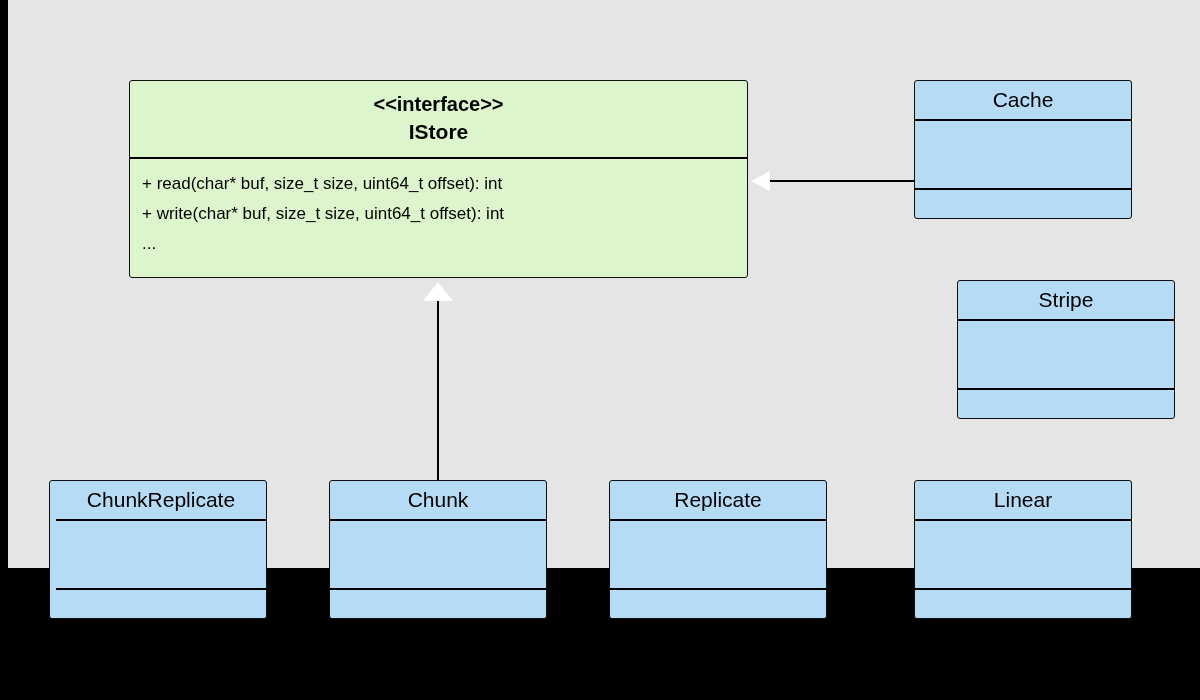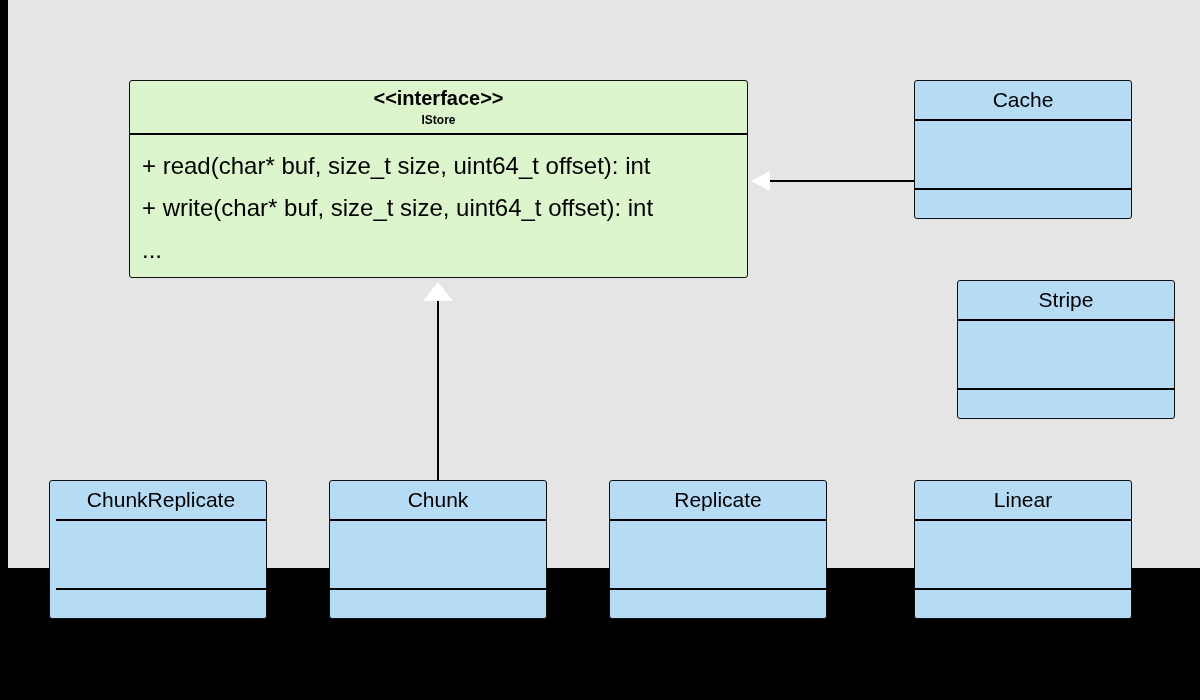--- a/index.html
+++ b/index.html
@@ -79,33 +79,33 @@
     height: 78px;
     justify-content: center;
   }
   .iface-stereotype {
     font-size: 20px;
     font-weight: bold;
     line-height: 1.35;
     color: #000000;
   }
   .iface-name {
-    font-size: 12px;
+    font-size: 21px;
     font-weight: bold;
     line-height: 1.35;
     color: #000000;
   }
   .iface-ops {
     box-sizing: border-box;
     flex: 1;
     padding: 10px 12px 6px 12px;
     text-align: left;
   }
   .op-line {
-    font-size: 24px;
+    font-size: 17px;
     line-height: 1.75;
     color: #000000;
     white-space: nowrap;
   }
 
   
   .arrow {
     position: absolute;
     width: 0;
     height: 0;

